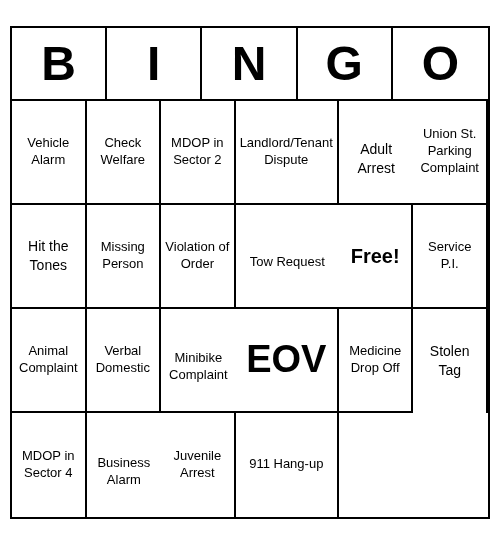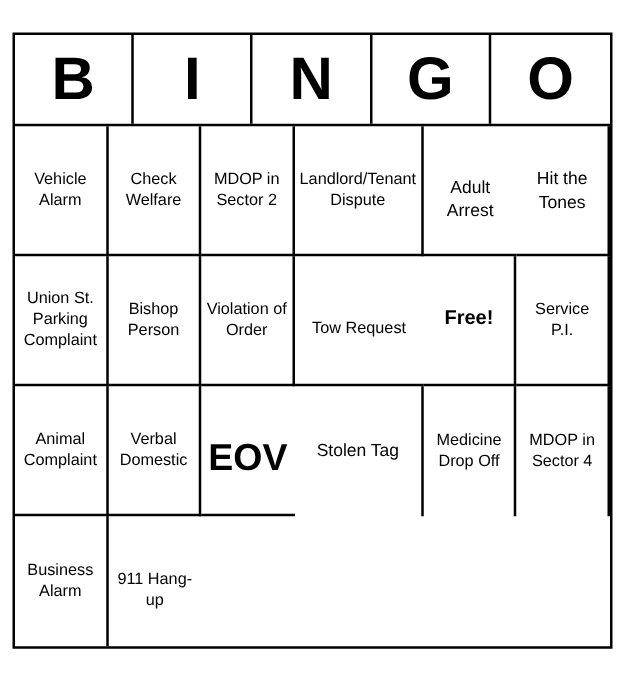--- a/index.html
+++ b/index.html
@@ -52,54 +52,56 @@
       margin-top: 14px;
     }
     .bingo-cell:nth-last-child(-n+5) {
       border-bottom: none;
     }
     .bingo-cell.large-text {
       font-size: 14px;
       font-weight: normal;
     }
     .bingo-cell.free {
-      font-size: 16px;
+      font-size: 20px;
       font-weight: bold;
     }
     .bingo-cell.eov {
-      font-size: 30px;
+      font-size: 38px;
       font-weight: bold;
     }
   </style>
 </head>
 <body>
 
 <div class="bingo-card">
   <div class="bingo-header">
   <div class="bingo-letter">B</div>
       <div class="bingo-letter">I</div>
       <div class="bingo-letter">N</div>
       <div class="bingo-letter">G</div>
       <div class="bingo-letter">O</div>
     </div>
   <div class="bingo-grid">
   <div class="bingo-cell">Vehicle Alarm</div>
       <div class="bingo-cell">Check Welfare</div>
       <div class="bingo-cell">MDOP in Sector 2</div>
       <div class="bingo-cell">Landlord/Tenant Dispute</div>
       <div class="bingo-cell large-text">Adult Arrest</div>
+      <div class="bingo-cell">Union St. Parking Complaint</div>
       <div class="bingo-cell large-text">Hit the Tones</div>
-      <div class="bingo-cell">Union St. Parking Complaint</div>
-      <div class="bingo-cell">Bishop Person</div>
+      <div class="bingo-cell">Missing Person</div>
       <div class="bingo-cell">Violation of Order</div>
       <div class="bingo-cell">Tow Request</div>
       <div class="bingo-cell free">Free!</div>
       <div class="bingo-cell">Service P.I.</div>
       <div class="bingo-cell">Animal Complaint</div>
       <div class="bingo-cell">Verbal Domestic</div>
+      <div class="bingo-cell">Minibike Complaint</div>
       <div class="bingo-cell eov">EOV</div>
+      <div class="bingo-cell">Medicine Drop Off</div>
       <div class="bingo-cell large-text">Stolen Tag</div>
-      <div class="bingo-cell">Medicine Drop Off</div>
       <div class="bingo-cell">MDOP in Sector 4</div>
       <div class="bingo-cell">Business Alarm</div>
+      <div class="bingo-cell">Juvenile Arrest</div>
       <div class="bingo-cell">911 Hang-up</div>
     </div>
 </div>
 
 </body></html>

